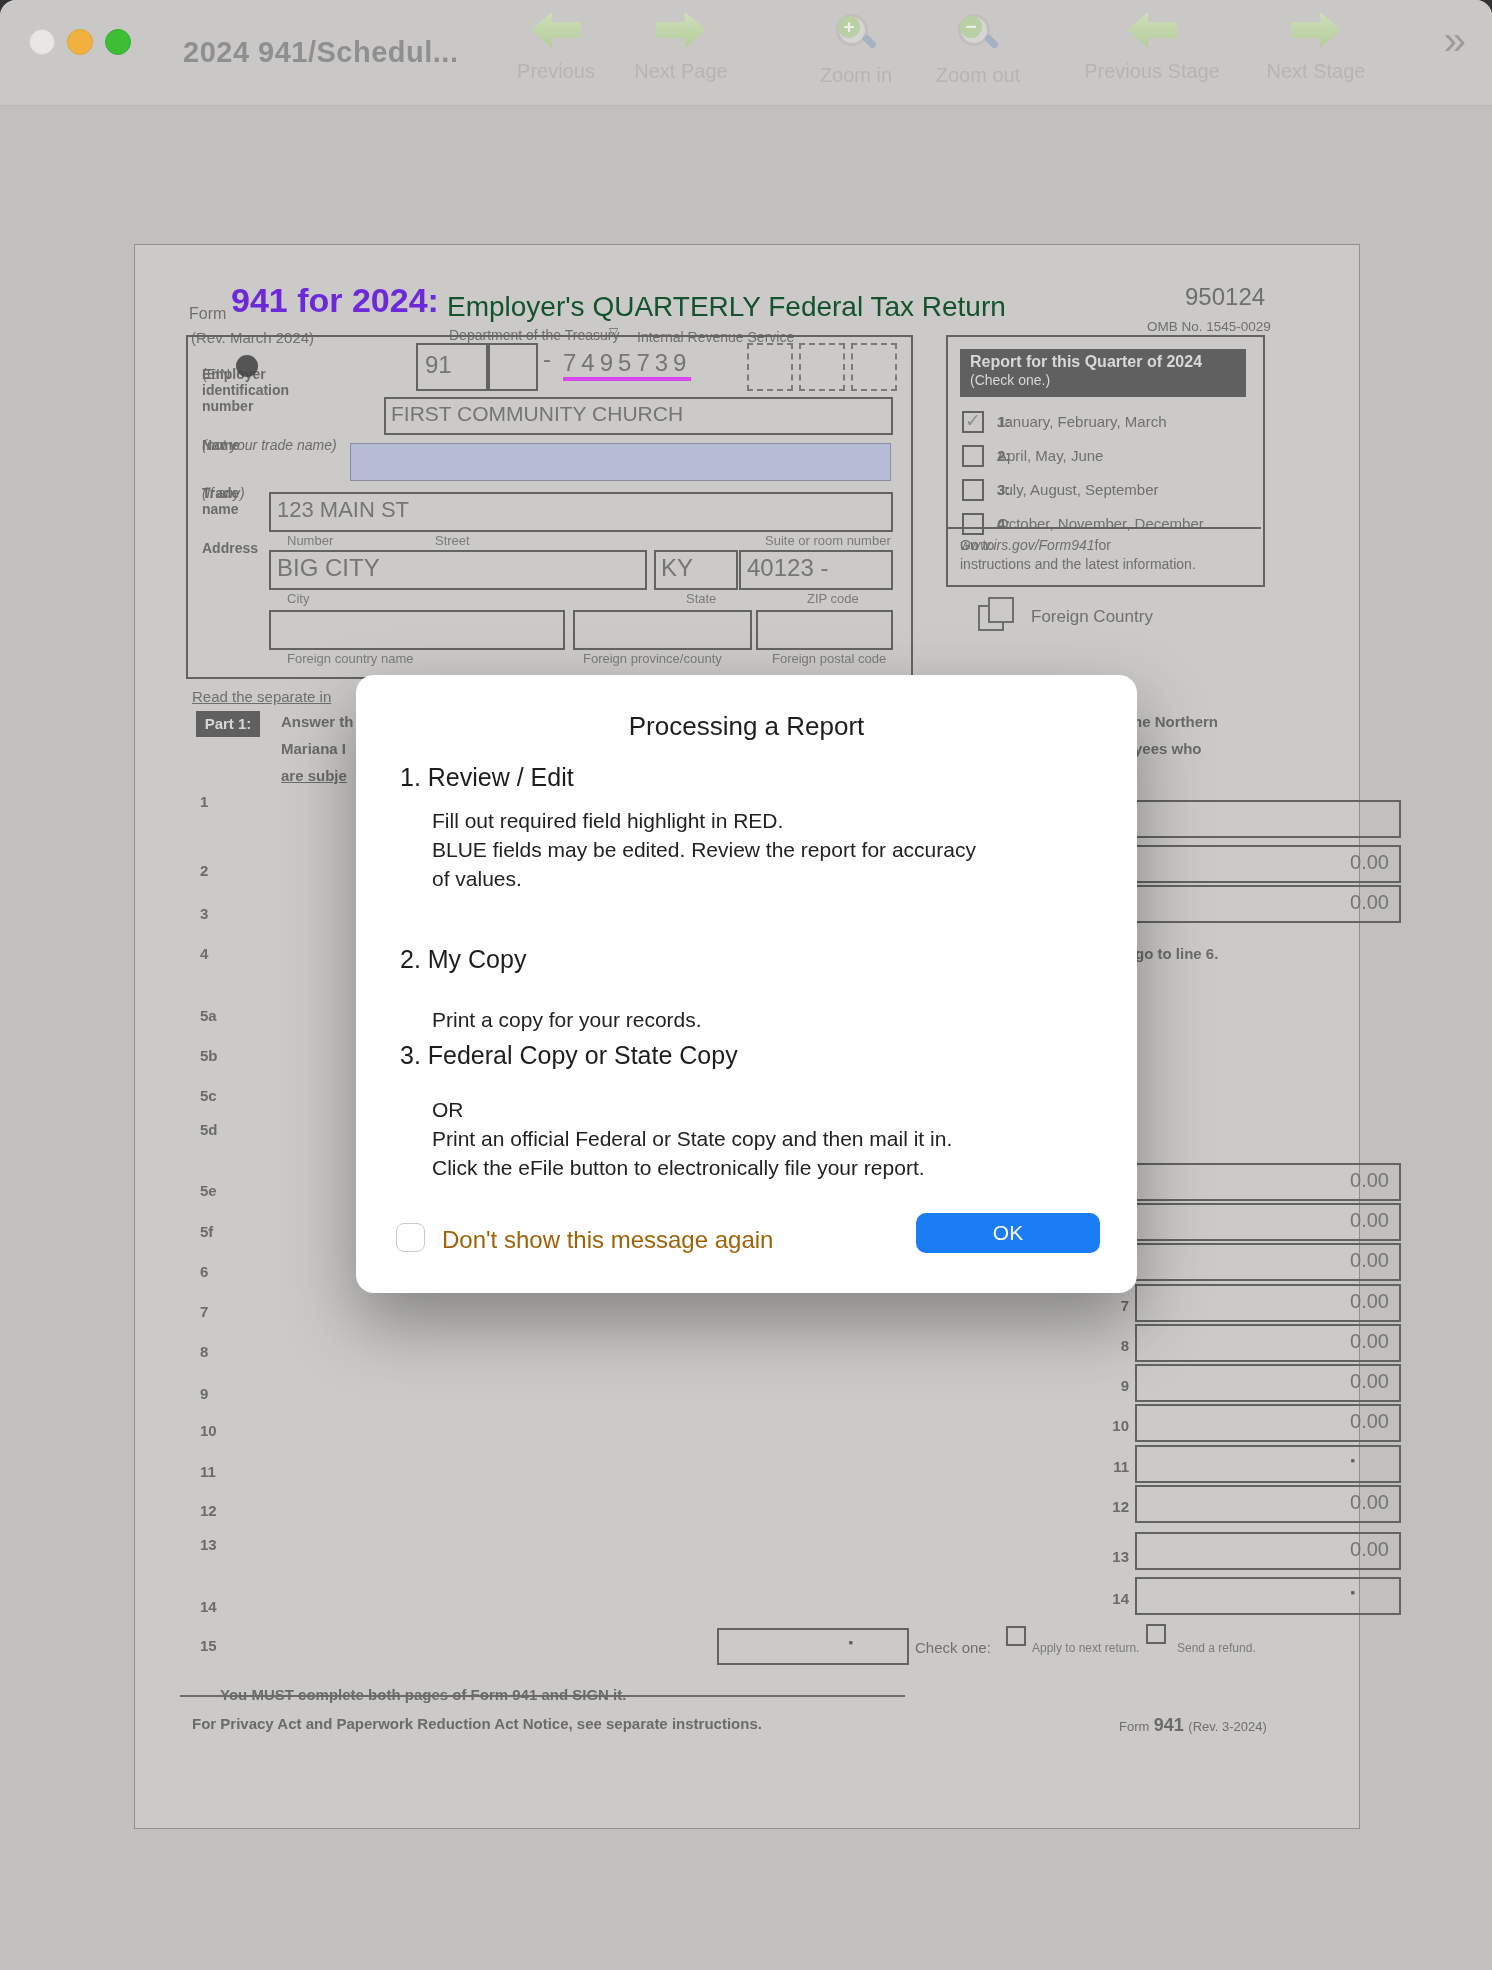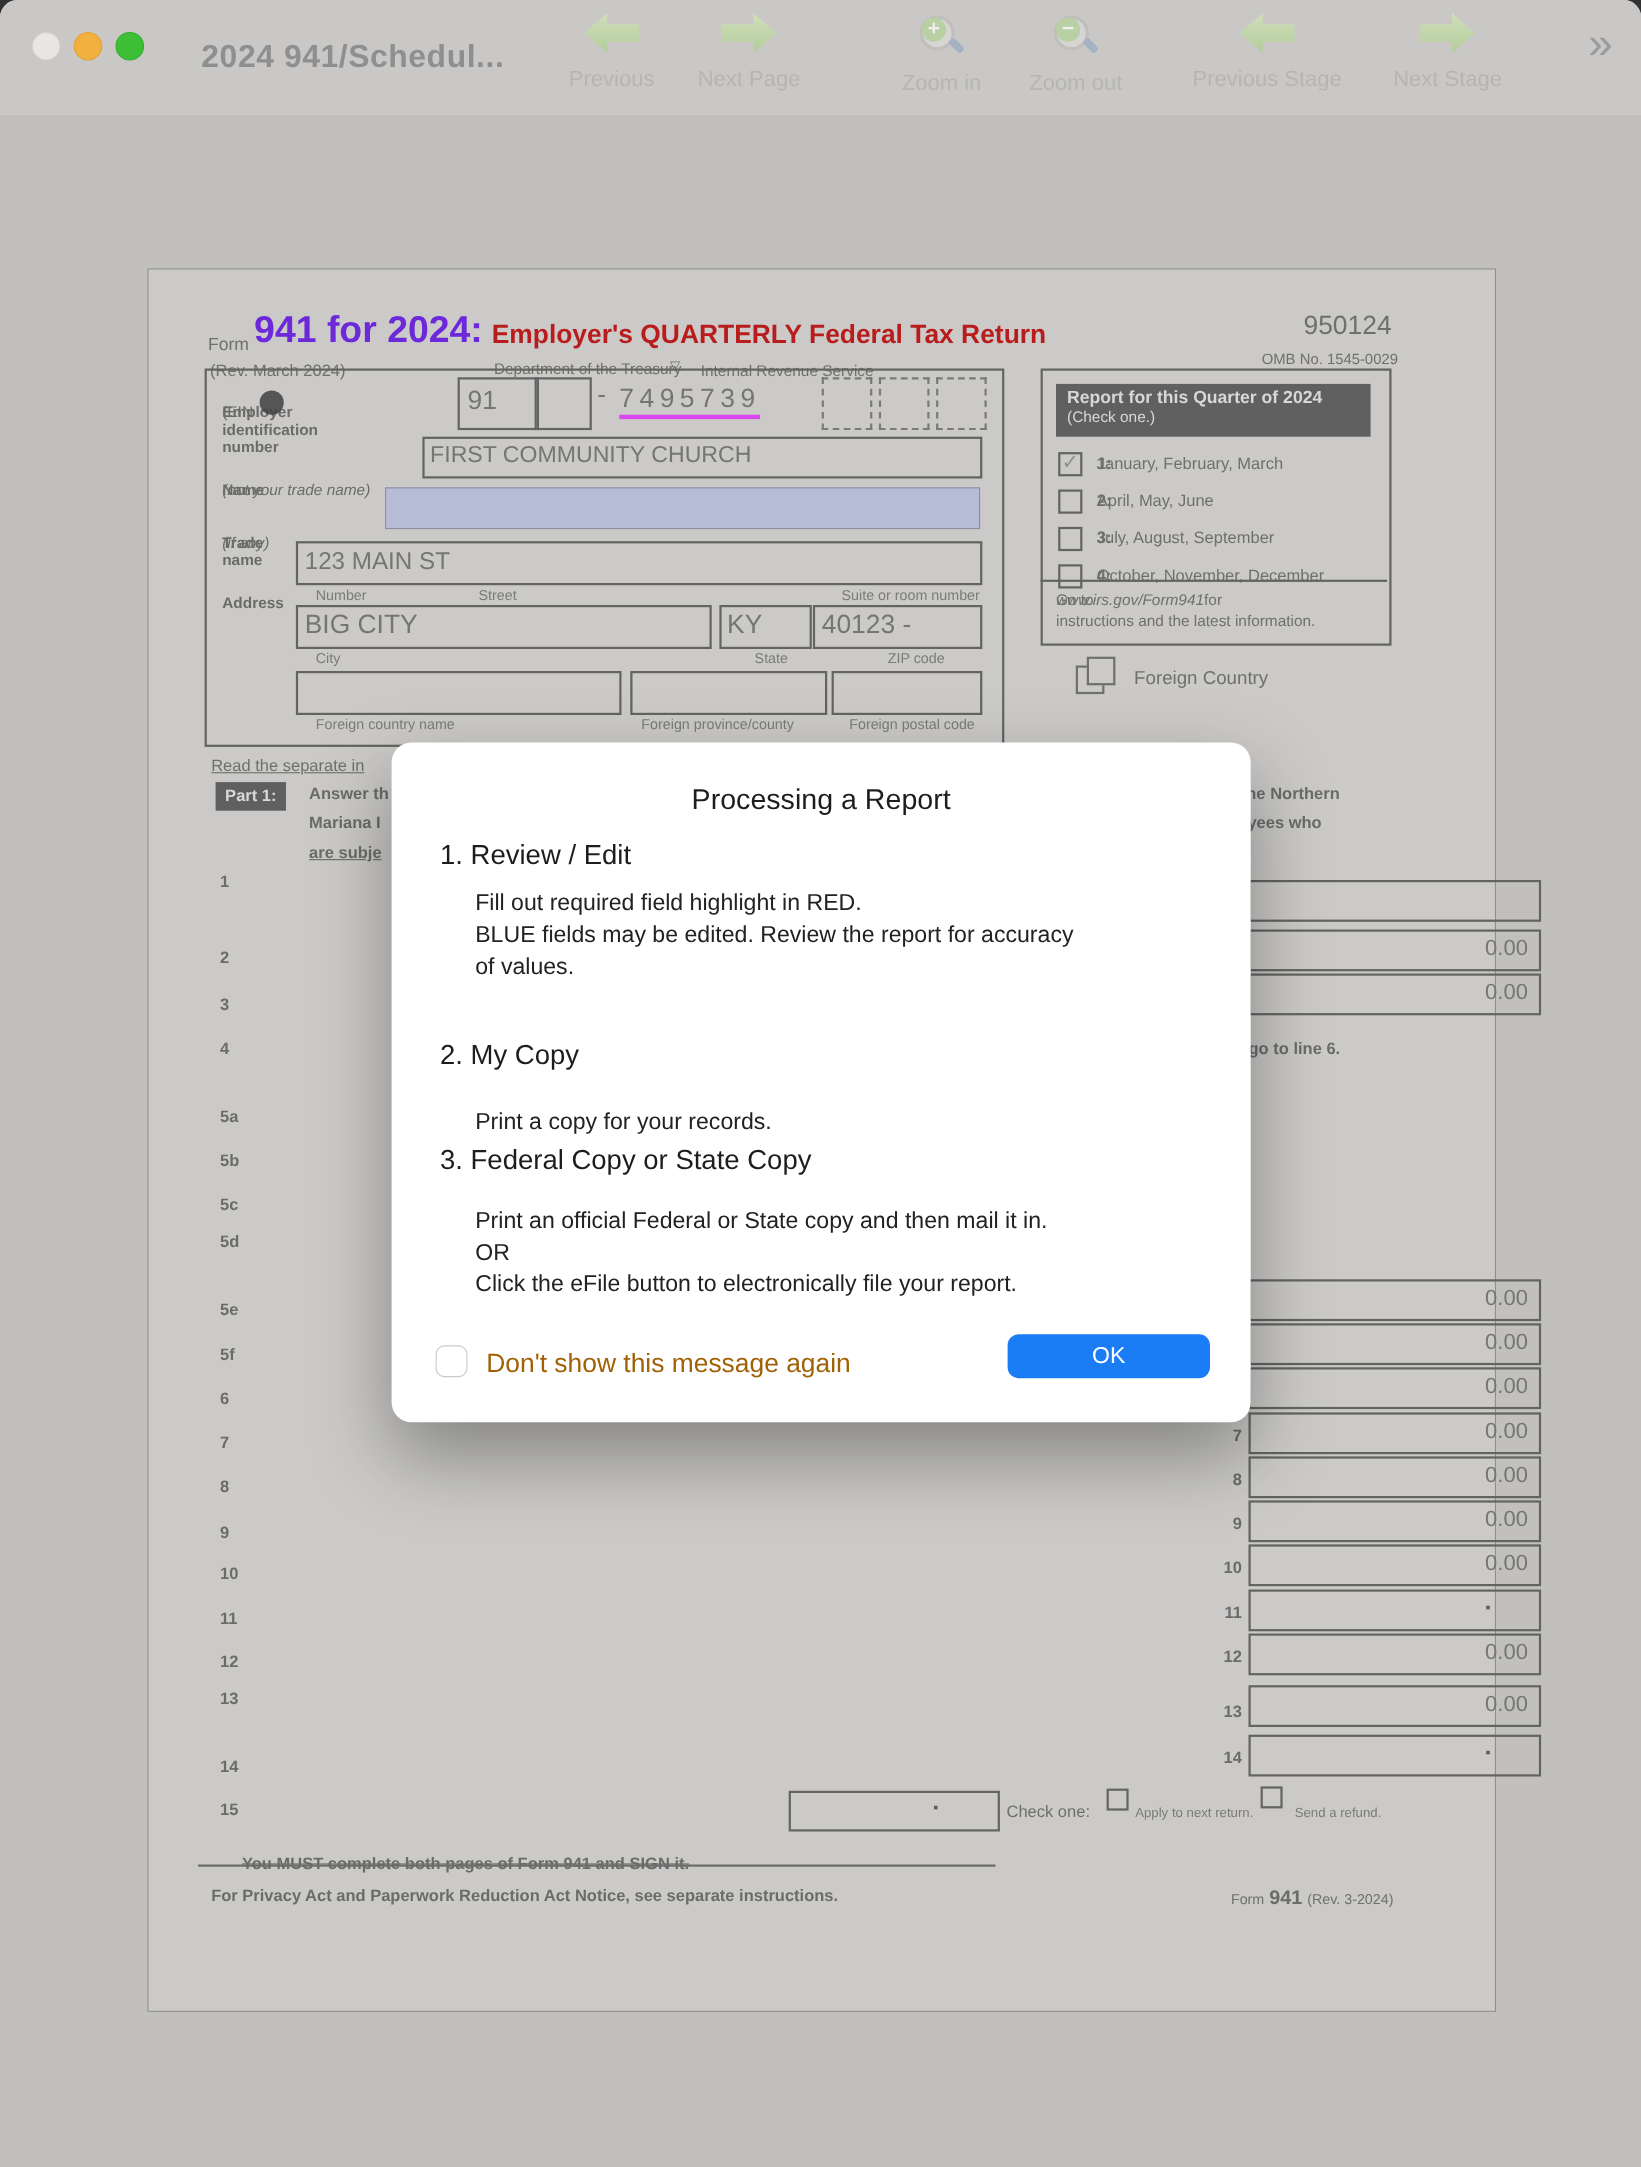--- a/index.html
+++ b/index.html
@@ -24,21 +24,21 @@
   .chevrons{position:absolute;right:26px;top:20px;font-size:40px;color:#9b9b9b;line-height:40px;}
   
   .page{position:absolute;left:134px;top:244px;width:1224px;height:1583px;background:#cbcac8;border:1px solid #8f8f8e;}
   .page *{position:absolute;}
   .t{color:#6f6f6e;}
   .b{font-weight:bold;color:#6b6b6a;}
   .cap13{font-size:13px;color:#7b7b7a;}
   .box{border:2px solid #636362;background:transparent;}
   .val{font-size:22px;color:#757574;white-space:nowrap;}
   .hdr-big{font-size:34px;font-weight:bold;color:#6d28d9;}
-  .hdr-sub{font-size:24px;font-weight:bold;color:#b91c1c;}
+  .hdr-sub{font-size:28px;font-weight:normal;color:#14532d;}
   .chip{background:#606060;color:#d9d8d6;font-weight:bold;}
   .frow{left:0;width:100%;height:22px;}
   .fnum{left:65px;width:42px;font-size:15px;font-weight:bold;color:#6b6b6a;}
   .flbl{left:113px;width:710px;font-size:15px;color:#6b6b6a;white-space:nowrap;overflow:hidden;}
   .flbl b{font-weight:bold;}
   .abox{left:1000px;width:262px;height:34px;border:2px solid #636362;}
   .aval{right:10px;top:4px;font-size:20px;color:#757574;}
   .amark{right:44px;top:6px;font-size:13px;color:#5c5c5b;}
   .bnum{left:950px;width:44px;text-align:right;font-size:15px;font-weight:bold;color:#6b6b6a;}
   .qopt{font-size:15px;color:#6f6f6e;white-space:nowrap;}
@@ -372,22 +372,22 @@
       <div style="position:static">of values.</div>
     </div>
 
     <div class="mhead" style="top:270px">2. My Copy</div>
     <div class="mbody" style="top:330px">
       <div style="position:static">Print a copy for your records.</div>
     </div>
 
     <div class="mhead" style="top:366px">3. Federal Copy or State Copy</div>
     <div class="mbody" style="top:420px">
+      <div style="position:static">OR</div>
       <div style="position:static">Print an official Federal or State copy and then mail it in.</div>
-      <div style="position:static">OR</div>
       <div style="position:static">Click the eFile button to electronically file your report.</div>
     </div>
 
     <div class="mcheck"></div>
     <div class="mchecklabel">Don't show this message again</div>
     <button class="okbtn">OK</button>
   </div>
 
 </div>
 

